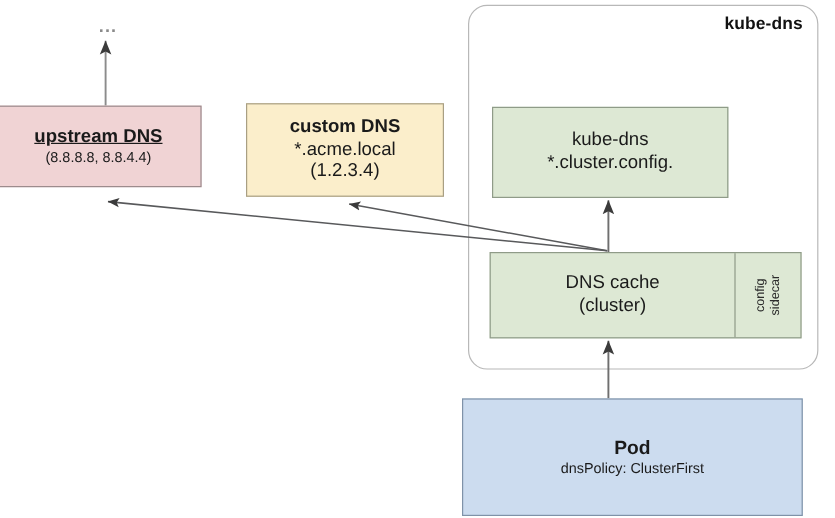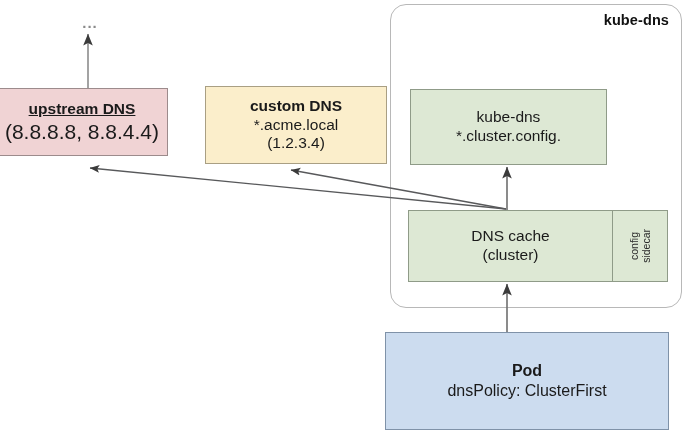--- a/index.html
+++ b/index.html
@@ -72,27 +72,27 @@
   #node-upstream {
     left: -4px;
     top: 88px;
     width: 172px;
     height: 68px;
     background: #f0d3d4;
     border: 1.3px solid #9c8b8c;
     font-size: 15px;
   }
   #node-upstream .ttl { font-size: 15.5px; text-decoration: underline; }
-  #node-upstream .sub { font-size: 21px; }
+  #node-upstream .sub { font-size: 12px; }
 
   
   #node-custom {
     left: 205px;
     top: 86px;
-    width: 182px;
+    width: 165px;
     height: 78px;
     background: #fbeecb;
     border: 1.3px solid #a99f83;
     font-size: 15px;
   }
   #node-custom .ttl { font-size: 15.5px; }
   #node-custom .sub { font-size: 15.5px; }
 
   
   #node-kubedns {
@@ -147,21 +147,21 @@
   #node-pod {
     left: 385px;
     top: 332px;
     width: 284px;
     height: 98px;
     background: #ccdcef;
     border: 1.3px solid #7f92a8;
     font-size: 15.5px;
   }
   #node-pod .ttl { font-size: 16px; }
-  #node-pod .sub { font-size: 16px; }
+  #node-pod .sub { font-size: 12px; }
 
   
   #ellipsis {
     position: absolute;
     left: 70px;
     top: 14px;
     width: 40px;
     text-align: center;
     font-size: 15px;
     font-weight: bold;

